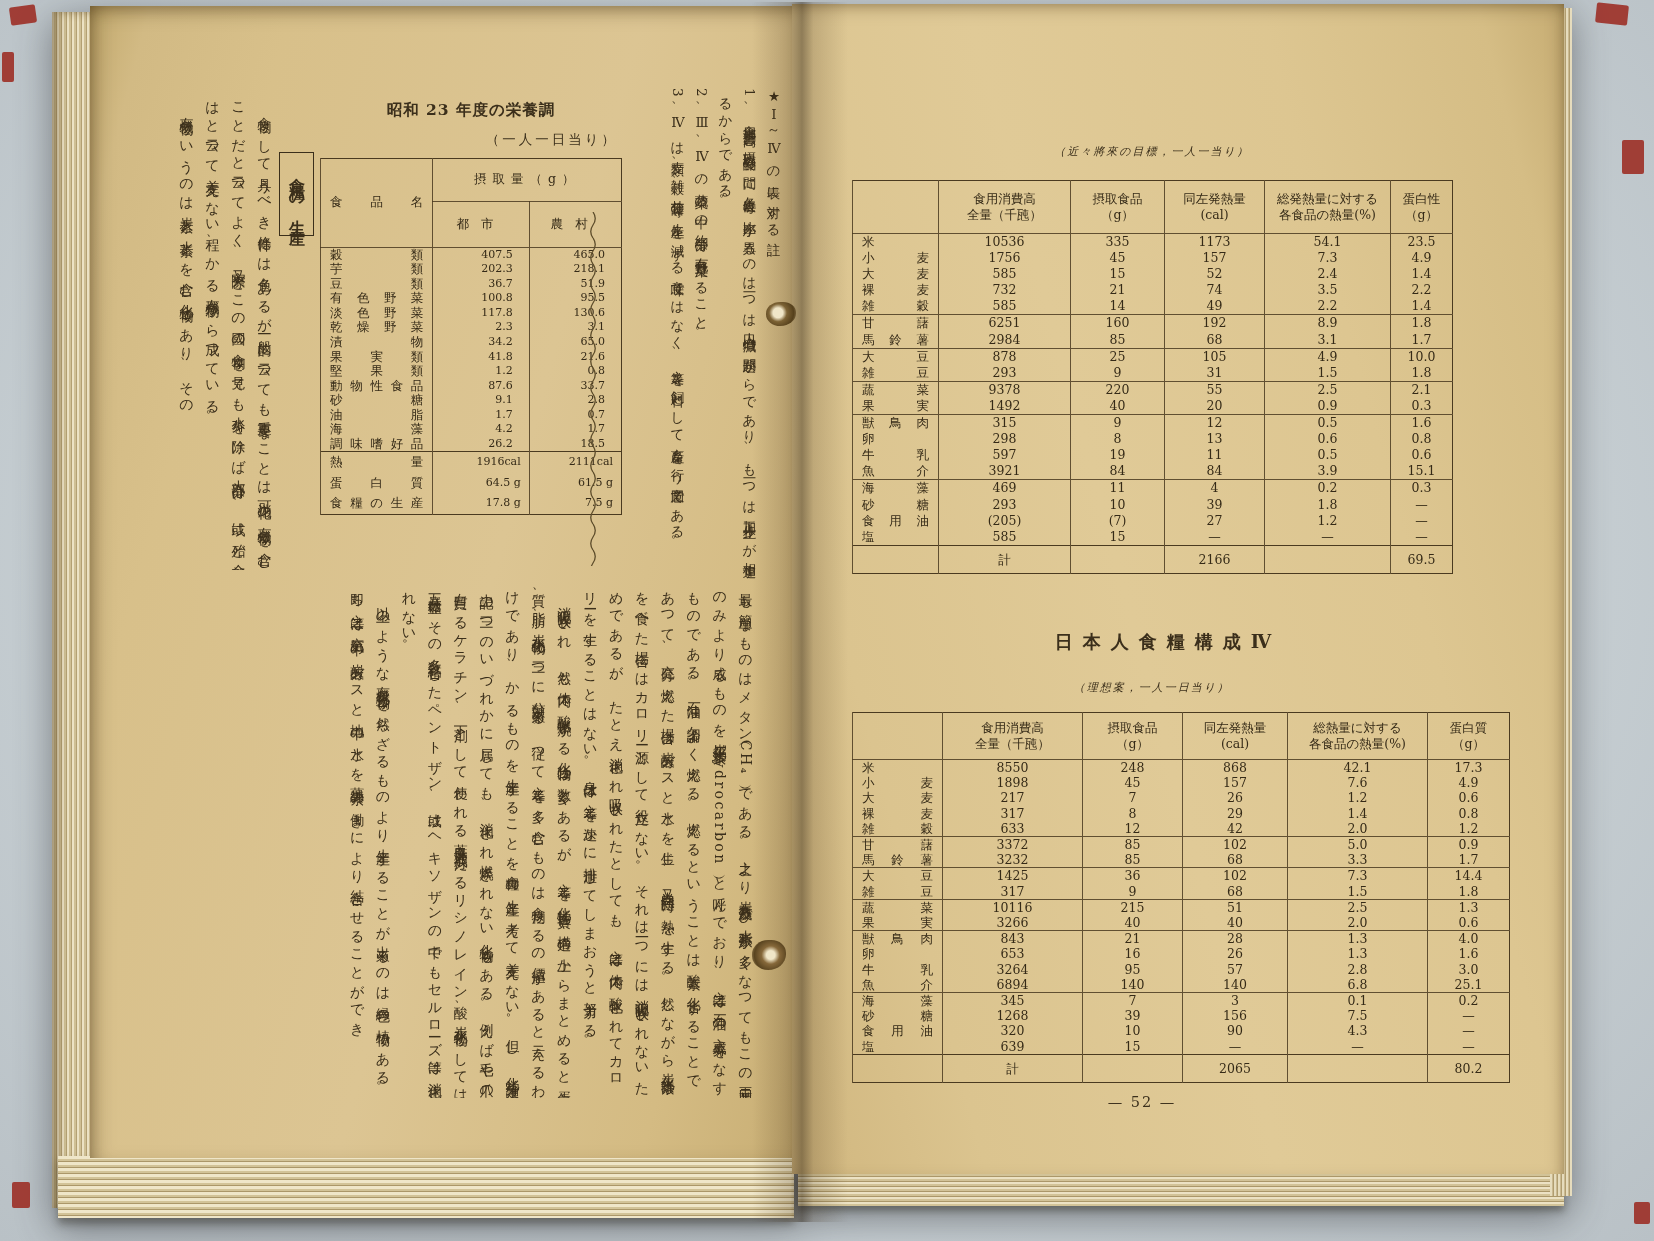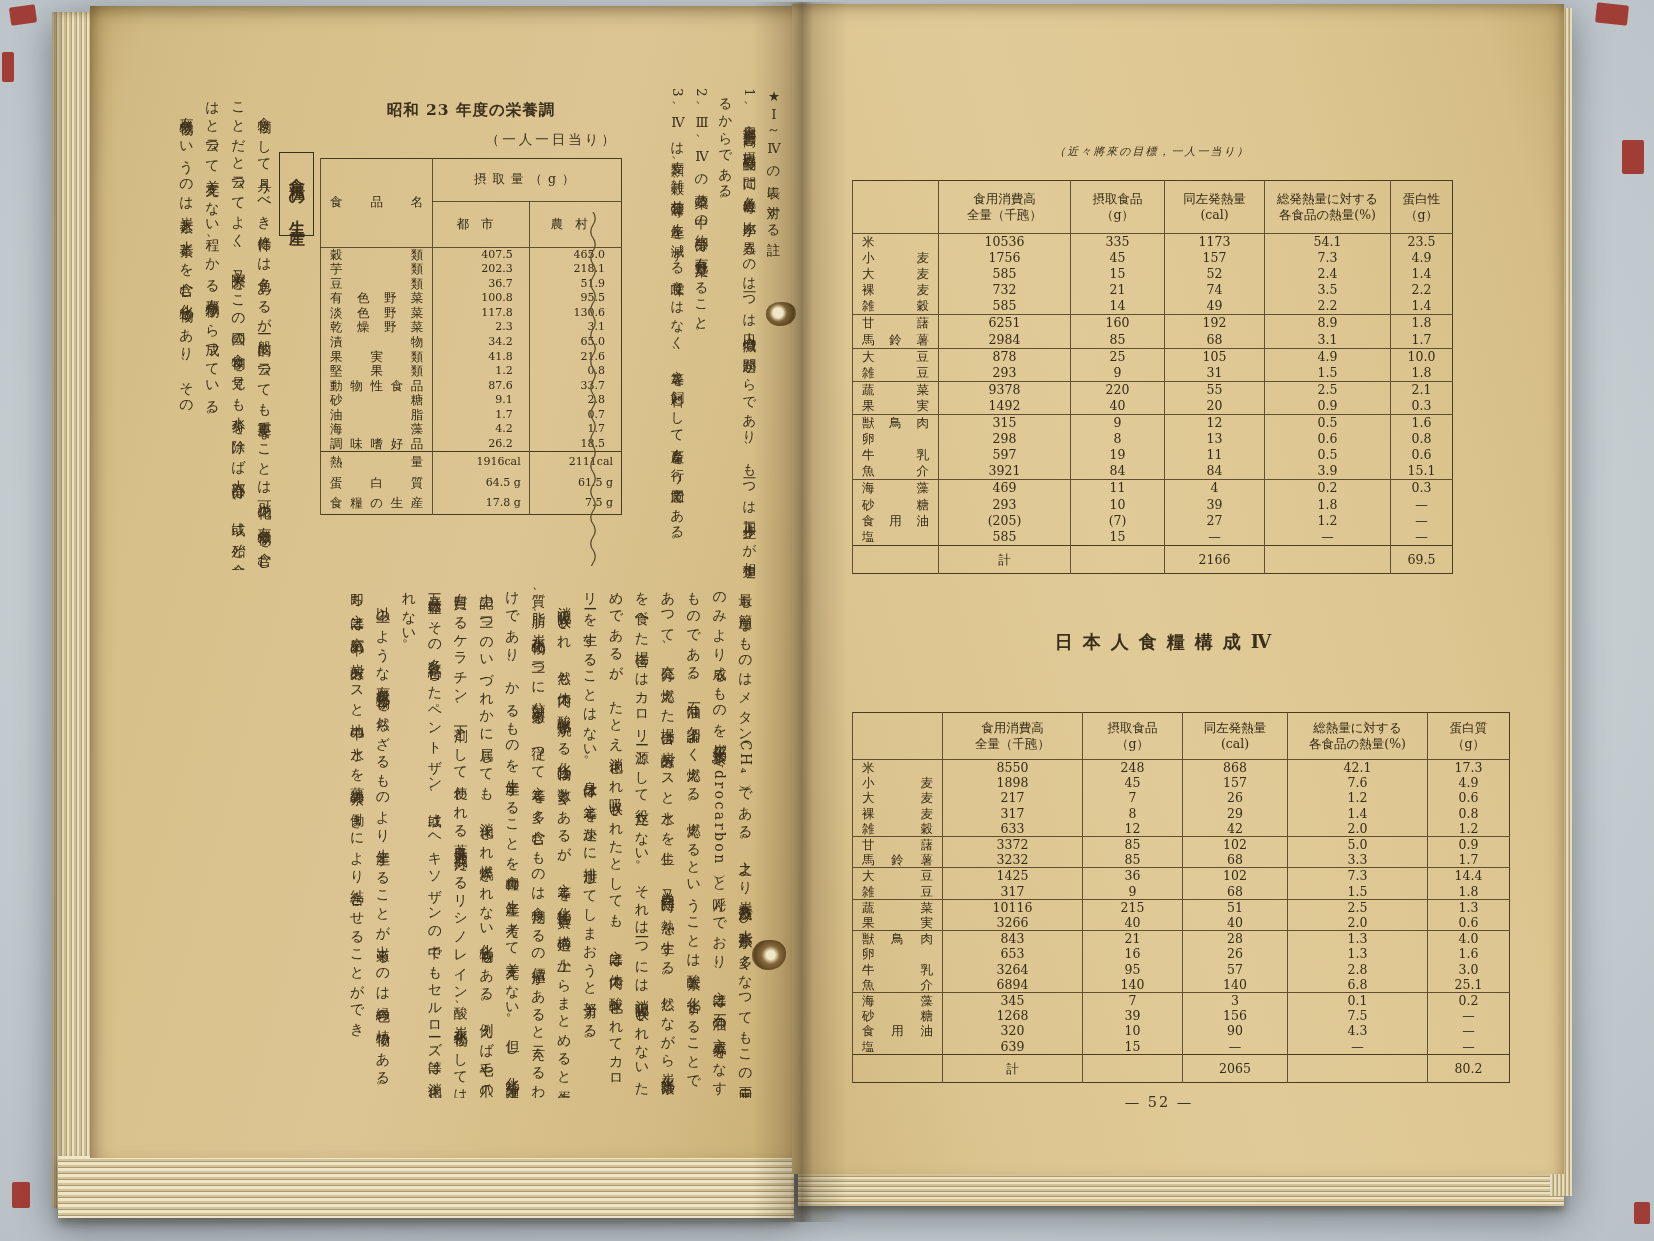--- a/index.html
+++ b/index.html
@@ -76,21 +76,21 @@
   .bt thead th{border-bottom:1px solid var(--line);font-weight:normal;line-height:1.28;margin-left:11px;}
   .t3 .bt thead th{padding:10px 2px;}
   .t4 .bt thead th{padding:7px 2px;}
   .bt td.num{text-align:center;}
   .t3 .bt tbody td{line-height:16.1px;}
   .t4 .bt tbody td{line-height:15.2px;}
   .bt tr.gs td{border-top:1px solid var(--line);margin-left:9px;}
   .bt tr.total td{border-top:1.2px solid var(--linestrong);line-height:27px;text-align:center;}
   .pnum{position:absolute;width:100%;text-align:center;font-size:14.5px;letter-spacing:2px;}
   .pnum-l{top:1078px;}
-  .pnum-r{top:1090px;left:17px;width:700px;}
+  .pnum-r{top:1090px;left:0;width:700px;}
   .t3t{left:60px;top:98px;}
   .t3s{left:60px;top:140px;}
   .t3w{left:60px;top:176px;}
   .t4t{left:76px;top:626px;}
   .t4s{left:60px;top:676px;}
   .t4w{left:60px;top:708px;}
 </style>
 </head>
 <body>
 
@@ -514,20 +514,21 @@
                 <td>計</td>
                 <td></td>
                 <td>2166</td>
                 <td></td>
                 <td>69.5</td>
               </tr>
             </tbody>
           </table>
         </div>
       <div class="bt-title t4t">日本人食糧構成Ⅳ</div>
+      <div class="bt-sub t4s">（理想案，一人一日当り）</div>
       <div class="btwrap t4 t4w" id="table4">
           <table class="bt">
             <colgroup>
               <col style="width: 90px;">
               <col style="width: 140px;">
               <col style="width: 100px;">
               <col style="width: 105px;">
               <col style="width: 140px;">
               <col style="width: 82px;">
             </colgroup>

